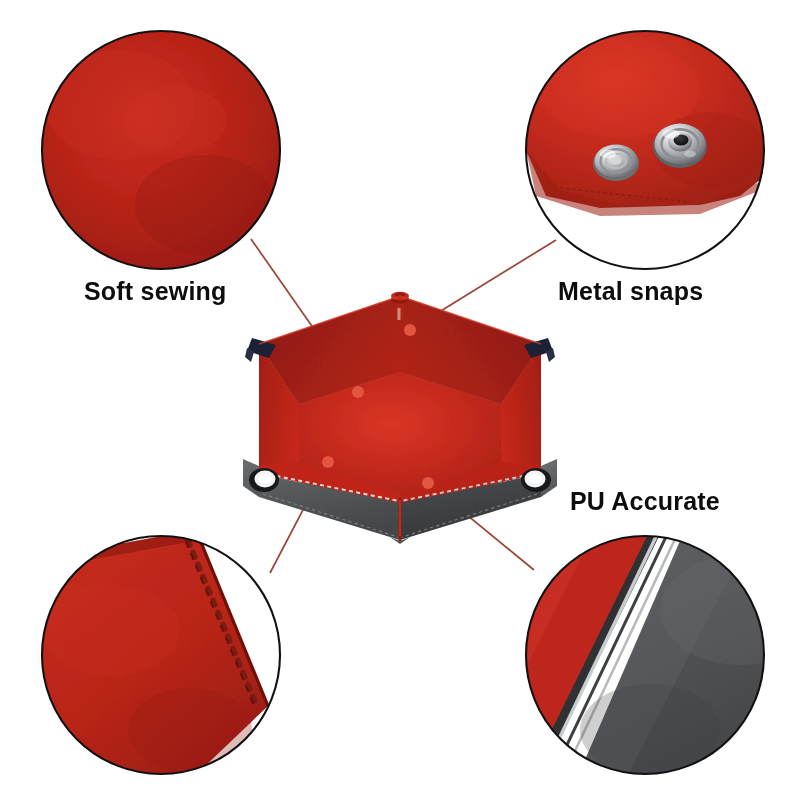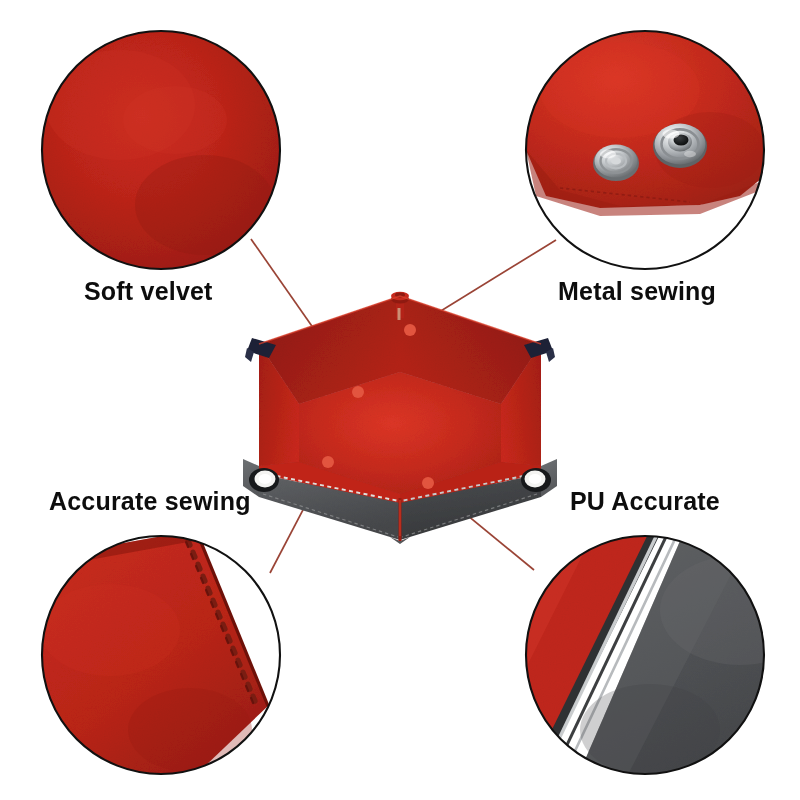--- a/index.html
+++ b/index.html
@@ -308,21 +308,20 @@
     </g>
 
     <g>
       <circle cx="358" cy="392" r="6" fill="#e2553f"></circle>
       <circle cx="410" cy="330" r="6" fill="#e2553f"></circle>
       <circle cx="328" cy="462" r="6" fill="#e2553f"></circle>
       <circle cx="428" cy="483" r="6" fill="#e2553f"></circle>
     </g>
   </svg>
 
-  <div class="callout-label" id="label-soft-velvet">Soft velvet</div>
-
-  <div class="callout-label" id="label-metal-snaps">Metal sewing</div>
-
-  <div class="callout-label" id="label-accurate-sewing">Accurate sewing</div>
+  <div class="callout-label" id="label-soft-velvet">Soft sewing</div>
+
+  <div class="callout-label" id="label-metal-snaps">Metal snaps</div>
+
 
   <div class="callout-label" id="label-pu-leather">PU Accurate</div>
 
 </div>
 
 </body></html>

